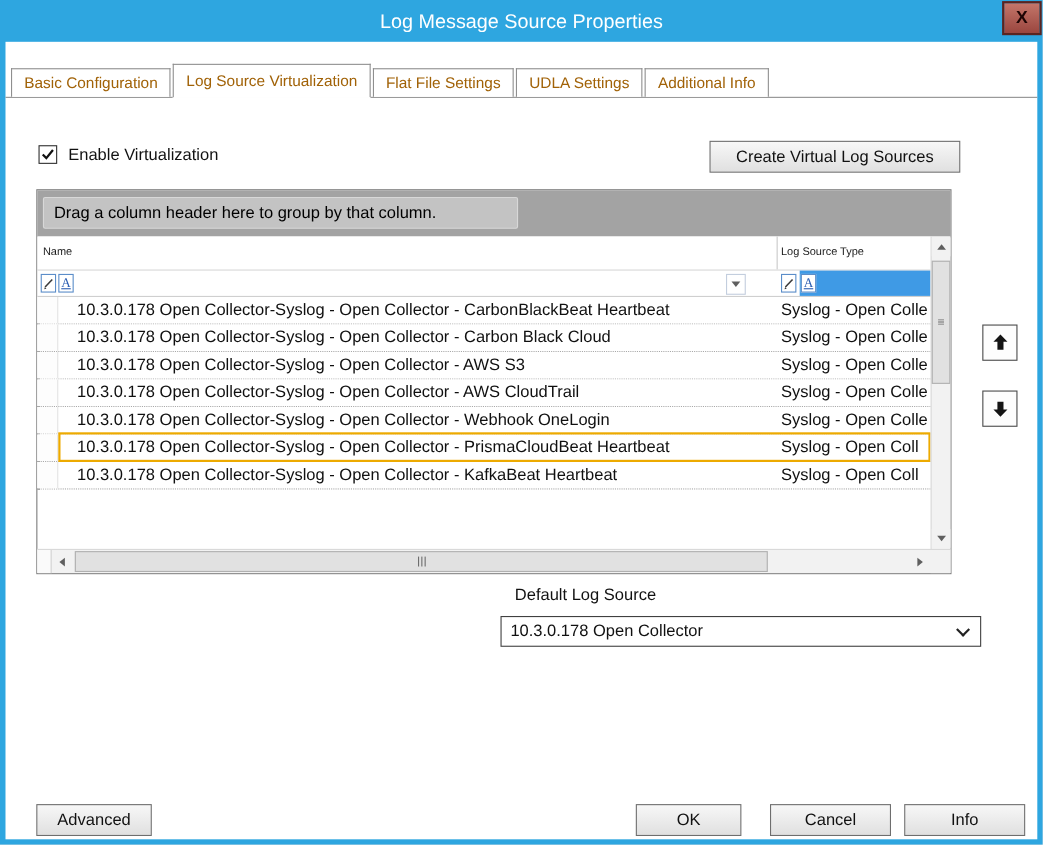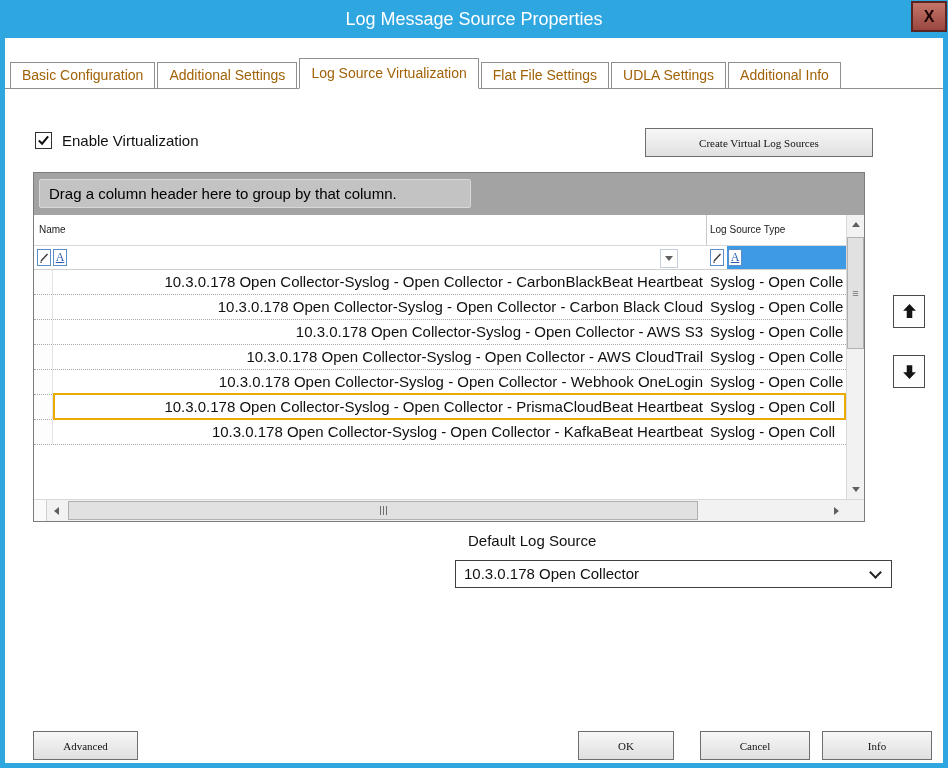--- a/index.html
+++ b/index.html
@@ -12,21 +12,21 @@
 
   
   .tabstrip{position:absolute;left:0;right:0;top:20px;height:31px;display:flex;align-items:flex-end;padding-left:5px;border-bottom:1px solid #8f8f8f;}
   .tab{height:26px;line-height:24px;padding:0 11px;border:1px solid #8f8f8f;border-bottom:none;background:#fff;font-size:14px;color:#a16207;white-space:nowrap;margin-right:2px;}
   .tab.active{height:31px;line-height:29px;margin-bottom:-1px;border-bottom:1px solid #fff;z-index:2;position:relative;}
 
   
   .chkrow{position:absolute;left:30px;top:94px;display:flex;align-items:flex-start;gap:10px;}
   .checkbox{width:17px;height:17px;border:1px solid #2f2f2f;background:#fff;display:inline-flex;align-items:center;justify-content:center;}
   .chklabel{font-size:15px;color:#111;}
-  .btn{border:1px solid #6e6e6e;background:linear-gradient(#f7f7f7,#e0e0e0);font-size:11px;color:#111;font-family:Liberation Serif, serif;}
+  .btn{border:1px solid #6e6e6e;background:linear-gradient(#f7f7f7,#e0e0e0);font-size:15px;color:#111;font-family:Liberation Sans, sans-serif;}
   .create{position:absolute;left:640px;top:90px;width:228px;height:29px;}
 
   
   .grid{position:absolute;left:28px;top:134px;width:832px;height:350px;border:1px solid #7c7c7c;background:#fff;}
   .groupband{position:absolute;left:0;top:0;right:0;height:42px;background:#a3a3a3;}
   .grouphint{position:absolute;left:5px;top:6px;width:432px;height:29px;line-height:27px;background:#c3c3c3;border:1px solid #d8d8d8;border-radius:2px;color:#000000;font-size:15px;padding-left:9px;}
   .colheaders{position:absolute;left:0;top:42px;right:18px;height:30px;background:#fff;}
   .colhdr{position:absolute;top:0;height:30px;line-height:30px;font-size:10px;color:#1a1a1a;}
   .colhdr.name{left:5px;}
   .colhdr.type{left:676px;}
@@ -40,21 +40,21 @@
   .fcombo{position:absolute;left:626px;top:3px;width:18px;height:19px;border:1px solid #c3cede;display:flex;align-items:center;justify-content:center;background:#fff;}
   .f3{left:676px;}
   .fblue{position:absolute;left:693px;top:0;right:0;bottom:0;background:#3f9ae5;}
   .fblue .fA{left:1px;top:3px;}
 
   
   .rows{position:absolute;left:0;top:97px;right:18px;}
   .row{position:relative;height:25px;border-bottom:1px dotted #a8a8a8;background:#fff;}
   .rowind{position:absolute;left:0;top:0;width:19px;height:100%;border-right:1px solid #e3e3e3;background:#fdfdfd;}
   .cell{position:absolute;top:0;height:25px;line-height:24px;font-size:15px;color:#101010;white-space:nowrap;overflow:hidden;}
-  .cell.name{left:24px;width:645px;text-align:right;}
+  .cell.name{left:36px;width:645px;}
   .cell.type{left:676px;right:2px;}
   .row.hl::after{content:"";position:absolute;left:19px;right:0;top:-2px;bottom:-1px;border:2px solid #edaa00;pointer-events:none;}
 
   
   .vscroll{position:absolute;top:42px;right:0;width:18px;bottom:22px;background:#f2f2f2;border-left:1px solid #d9d9d9;}
   .sbtn{position:absolute;left:0;width:17px;height:17px;display:flex;align-items:center;justify-content:center;background:#f2f2f2;}
   .sbtn.up{top:1px;}
   .sbtn.down{bottom:1px;}
   .vthumb{position:absolute;left:0;top:22px;width:17px;height:112px;background:#e1e1e1;border:1px solid #b0b0b0;display:flex;align-items:center;justify-content:center;}
   .vgrip{color:#6d6d6d;font-size:11px;line-height:1;}
@@ -98,21 +98,20 @@
     <span class="title">Log Message Source Properties</span>
     <button class="closebtn">
         <span>X</span>
       </button>
   </div>
 
   <div class="content">
 
     <div class="tabstrip">
       <div class="tab">Basic Configuration</div>
-      <div class="tab">Additional Settings</div>
       <div class="tab active">Log Source Virtualization</div>
       <div class="tab">Flat File Settings</div>
       <div class="tab">UDLA Settings</div>
       <div class="tab">Additional Info</div>
     </div>
 
     <div class="chkrow">
       <span class="checkbox">
         <svg width="13" height="13" viewBox="0 0 14 14">
             <path d="M2 7 L5.5 10.5 L12 2.5" stroke="#111" stroke-width="2.2" fill="none"></path>

